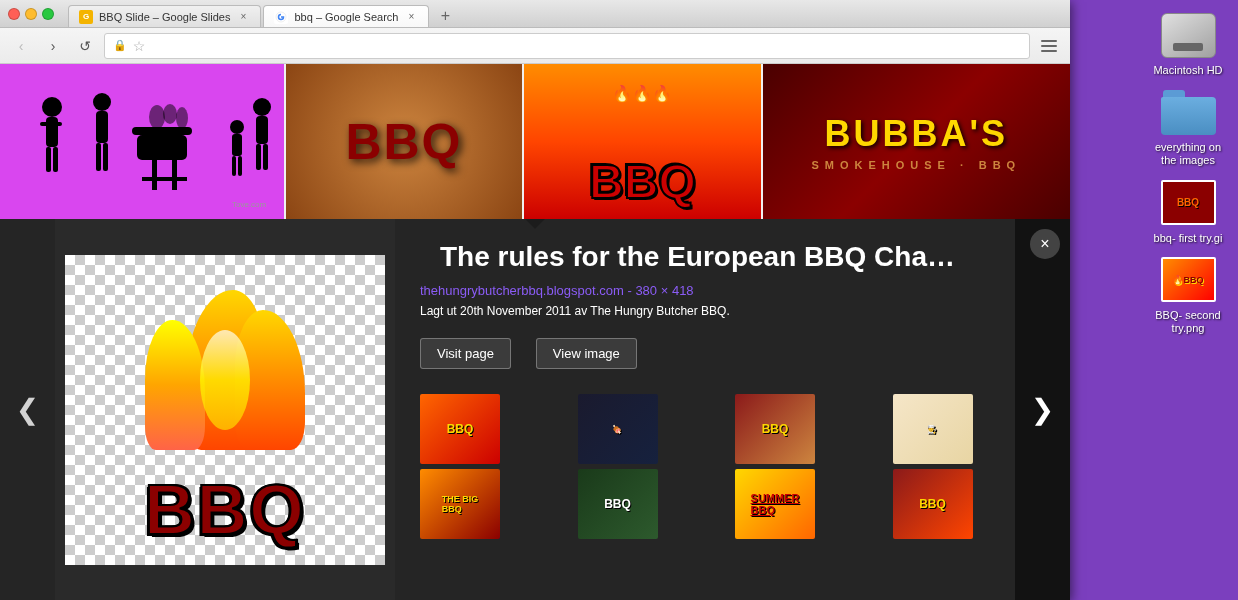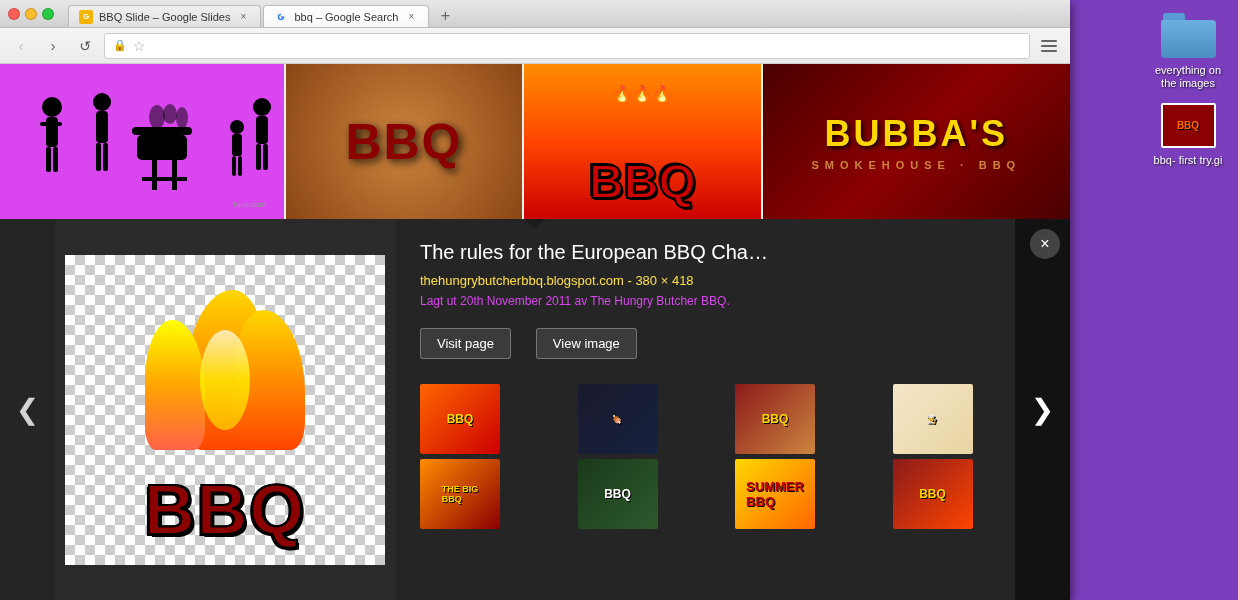--- a/index.html
+++ b/index.html
@@ -499,42 +499,43 @@
     }
 
     
     .image-details {
       flex: 1;
       padding: 20px 25px;
       color: white;
     }
 
     .image-title {
-      font-size: 20px;
-      font-weight: normal;
+      font-size: 28px;
+      font-weight: bold;
       color: white;
       margin-bottom: 8px;
       line-height: 1.3;
+      margin-left: 20px;
     }
 
     .image-meta {
       font-size: 13px;
-      color: #fde047;
+      color: #8b5cf6;
       margin-bottom: 6px;
     }
 
     .search-by-image {
       font-size: 13px;
       color: #aaa;
       margin-bottom: 6px;
     }
 
     .image-date {
       font-size: 12px;
-      color: #d946ef;
+      color: #ffffff;
       margin-bottom: 20px;
     }
 
     .action-buttons {
       display: flex;
       gap: 25px;
       margin-bottom: 25px;
     }
 
     .action-btn {
@@ -645,38 +646,50 @@
       text-shadow: 2px 2px 4px rgba(0,0,0,0.5);
     }
   </style>
 </head>
 <body>
 
 <div class="desktop">
 
   <div class="desktop-icons">
 
+    <div class="desktop-icon">
+      <div class="icon-img">
+        <div class="hd-icon"></div>
+      </div>
+      <span class="icon-label">Macintosh HD</span>
+    </div>
 
     <div class="desktop-icon">
       <div class="icon-img">
         <div class="folder-icon">
           <div class="folder-tab"></div>
           <div class="folder-body"></div>
         </div>
       </div>
       <span class="icon-label">everything on the images</span>
     </div>
 
     <div class="desktop-icon">
       <div class="icon-img">
         <div class="bbq-gif-icon">BBQ</div>
       </div>
       <span class="icon-label">bbq- first try.gi</span>
     </div>
 
+    <div class="desktop-icon">
+      <div class="icon-img">
+        <div class="bbq-png-icon">🔥BBQ</div>
+      </div>
+      <span class="icon-label">BBQ- second try.png</span>
+    </div>
 
   </div>
 
   <div class="browser-window">
 
     <div class="title-bar">
 
       <div class="window-controls">
         <div class="win-btn close"></div>
         <div class="win-btn minimize"></div>
@@ -857,21 +870,21 @@
             <div class="related-img related-img-4">
               <span class="ri-label dark" style="font-size:8px;">👨‍🍳</span>
             </div>
             <div class="related-img related-img-5">
               <span class="ri-label" style="font-size:9px;">THE BIG<br>BBQ</span>
             </div>
             <div class="related-img related-img-6">
               <span class="ri-label light">BBQ</span>
             </div>
             <div class="related-img related-img-7">
-              <span class="ri-label dark" style="font-size:13px;color:#CC0000;">SUMMER<br>BBQ</span>
+              <span class="ri-label dark" style="font-size:11px;color:#CC0000;text-decoration:underline;">SUMMER<br>BBQ</span>
             </div>
             <div class="related-img related-img-8">
               <span class="ri-label">BBQ</span>
             </div>
 
           </div>
 
         </div>
 
       </div>

